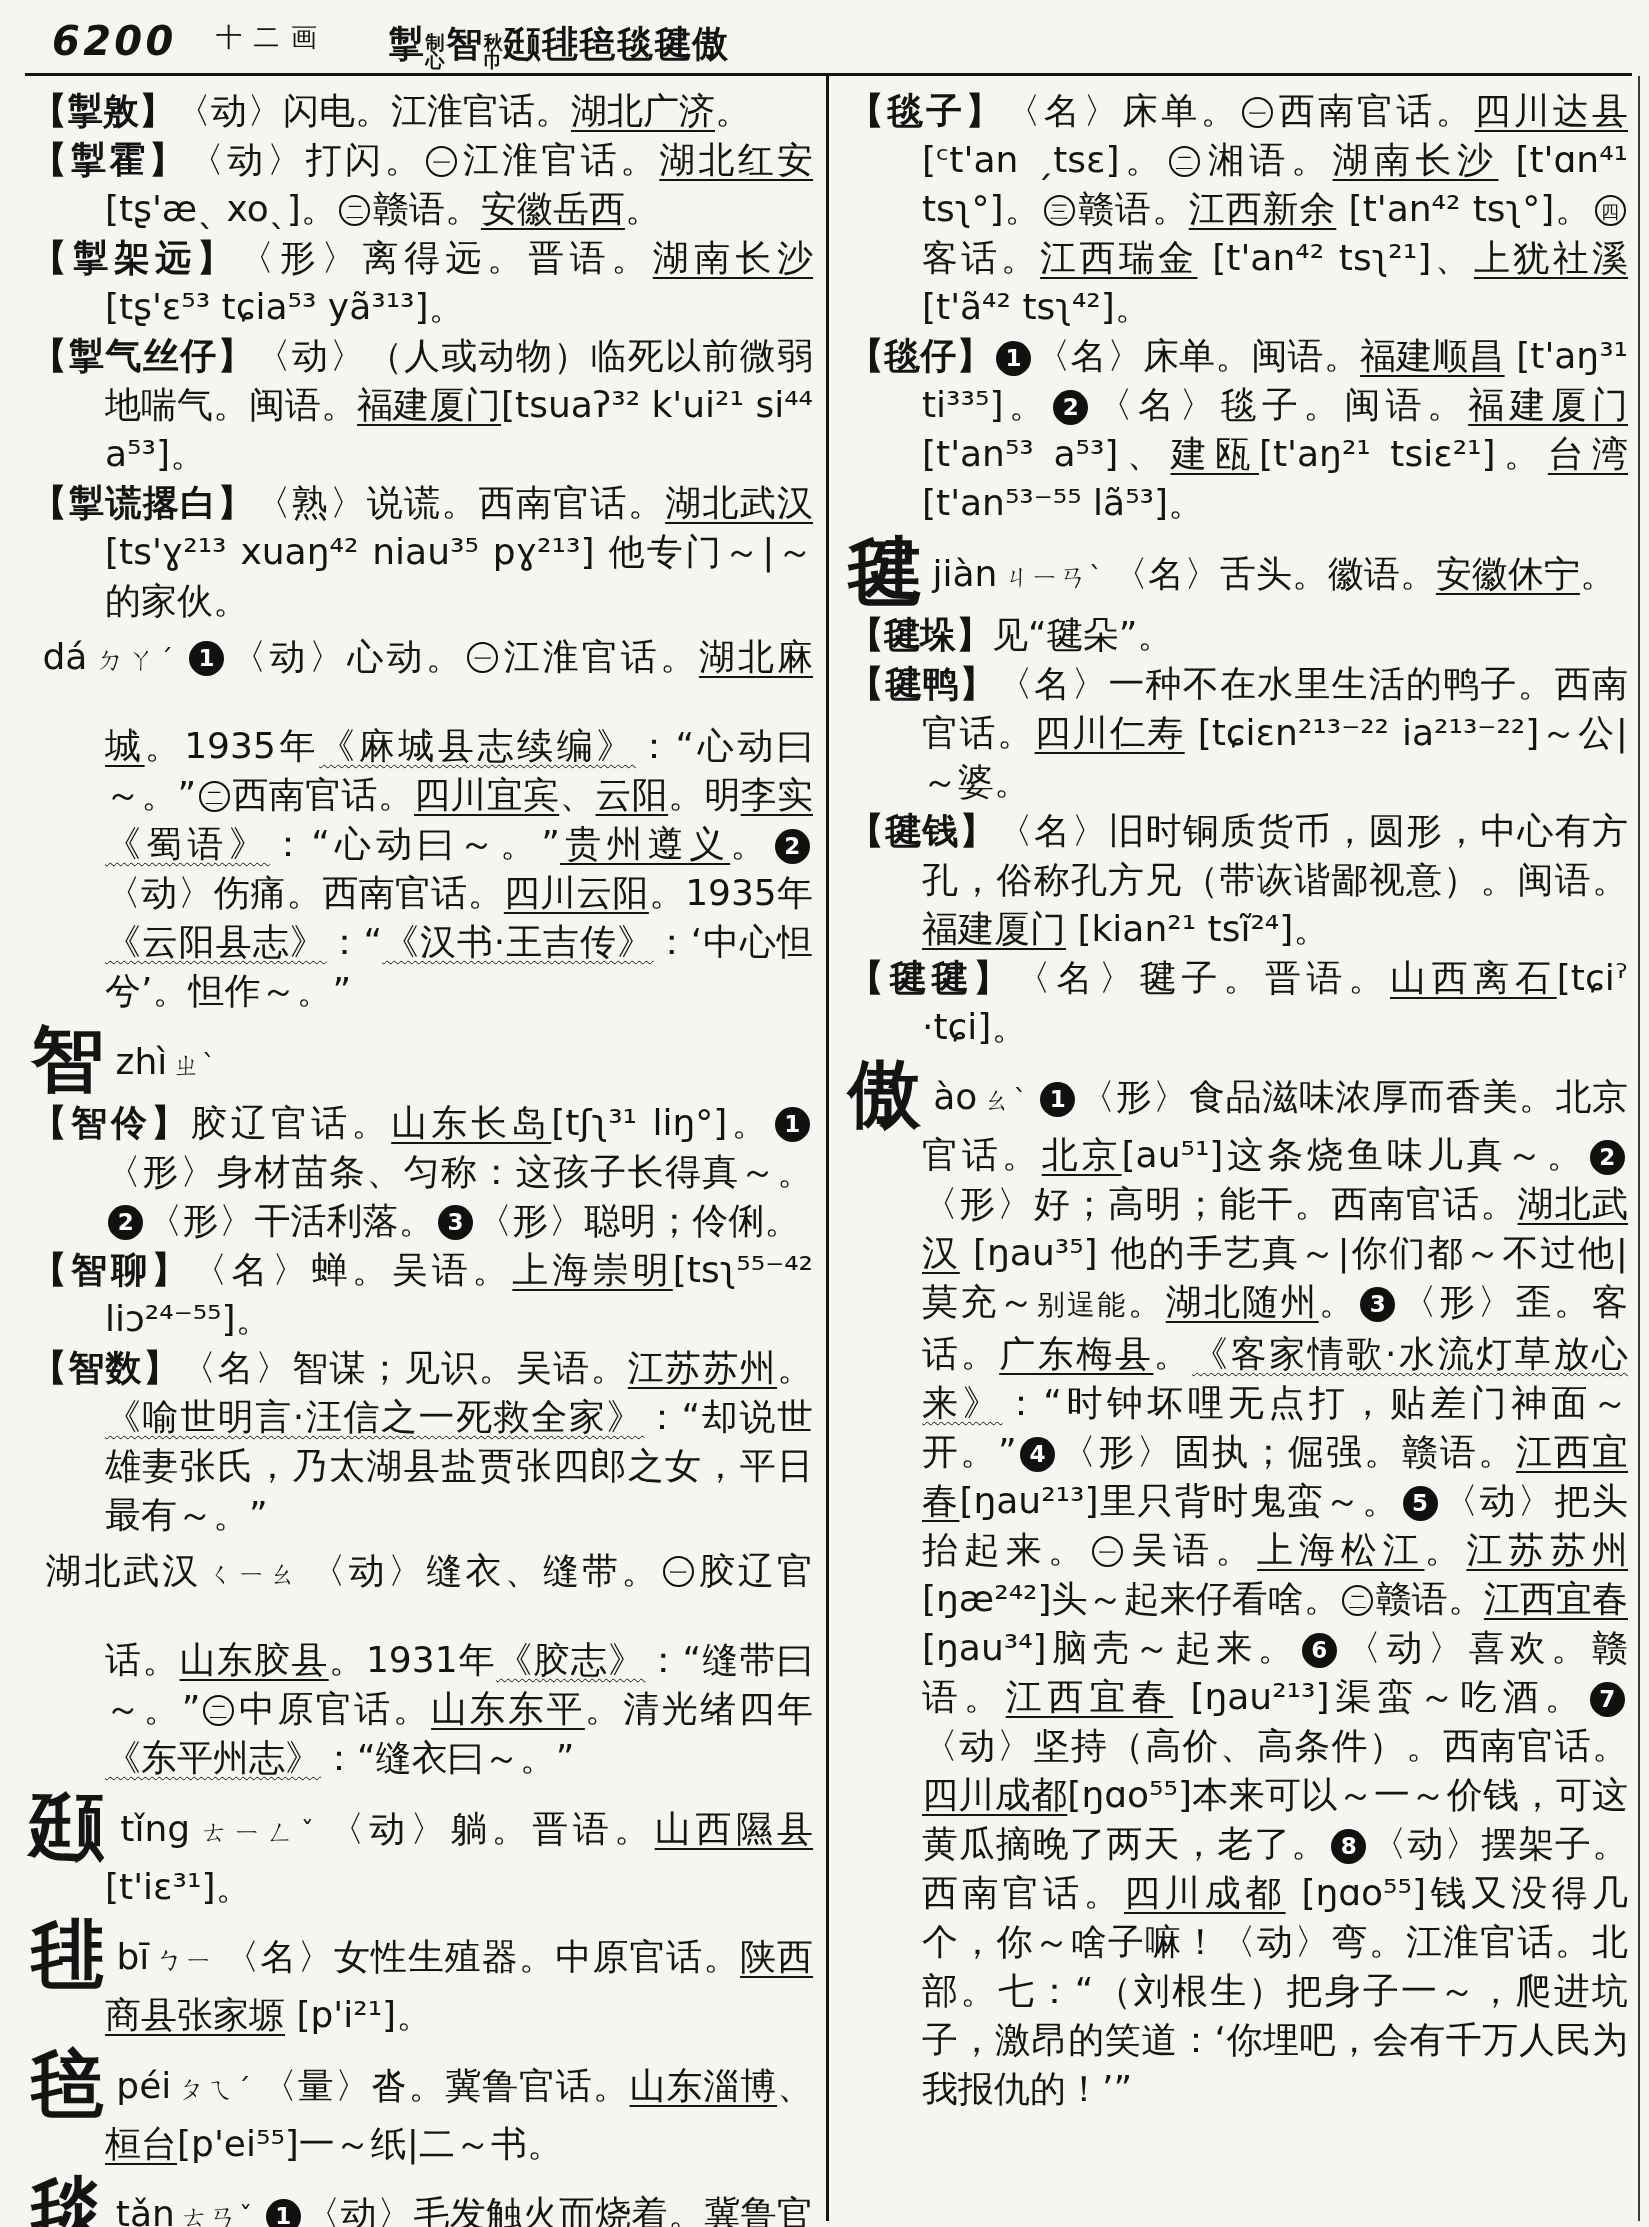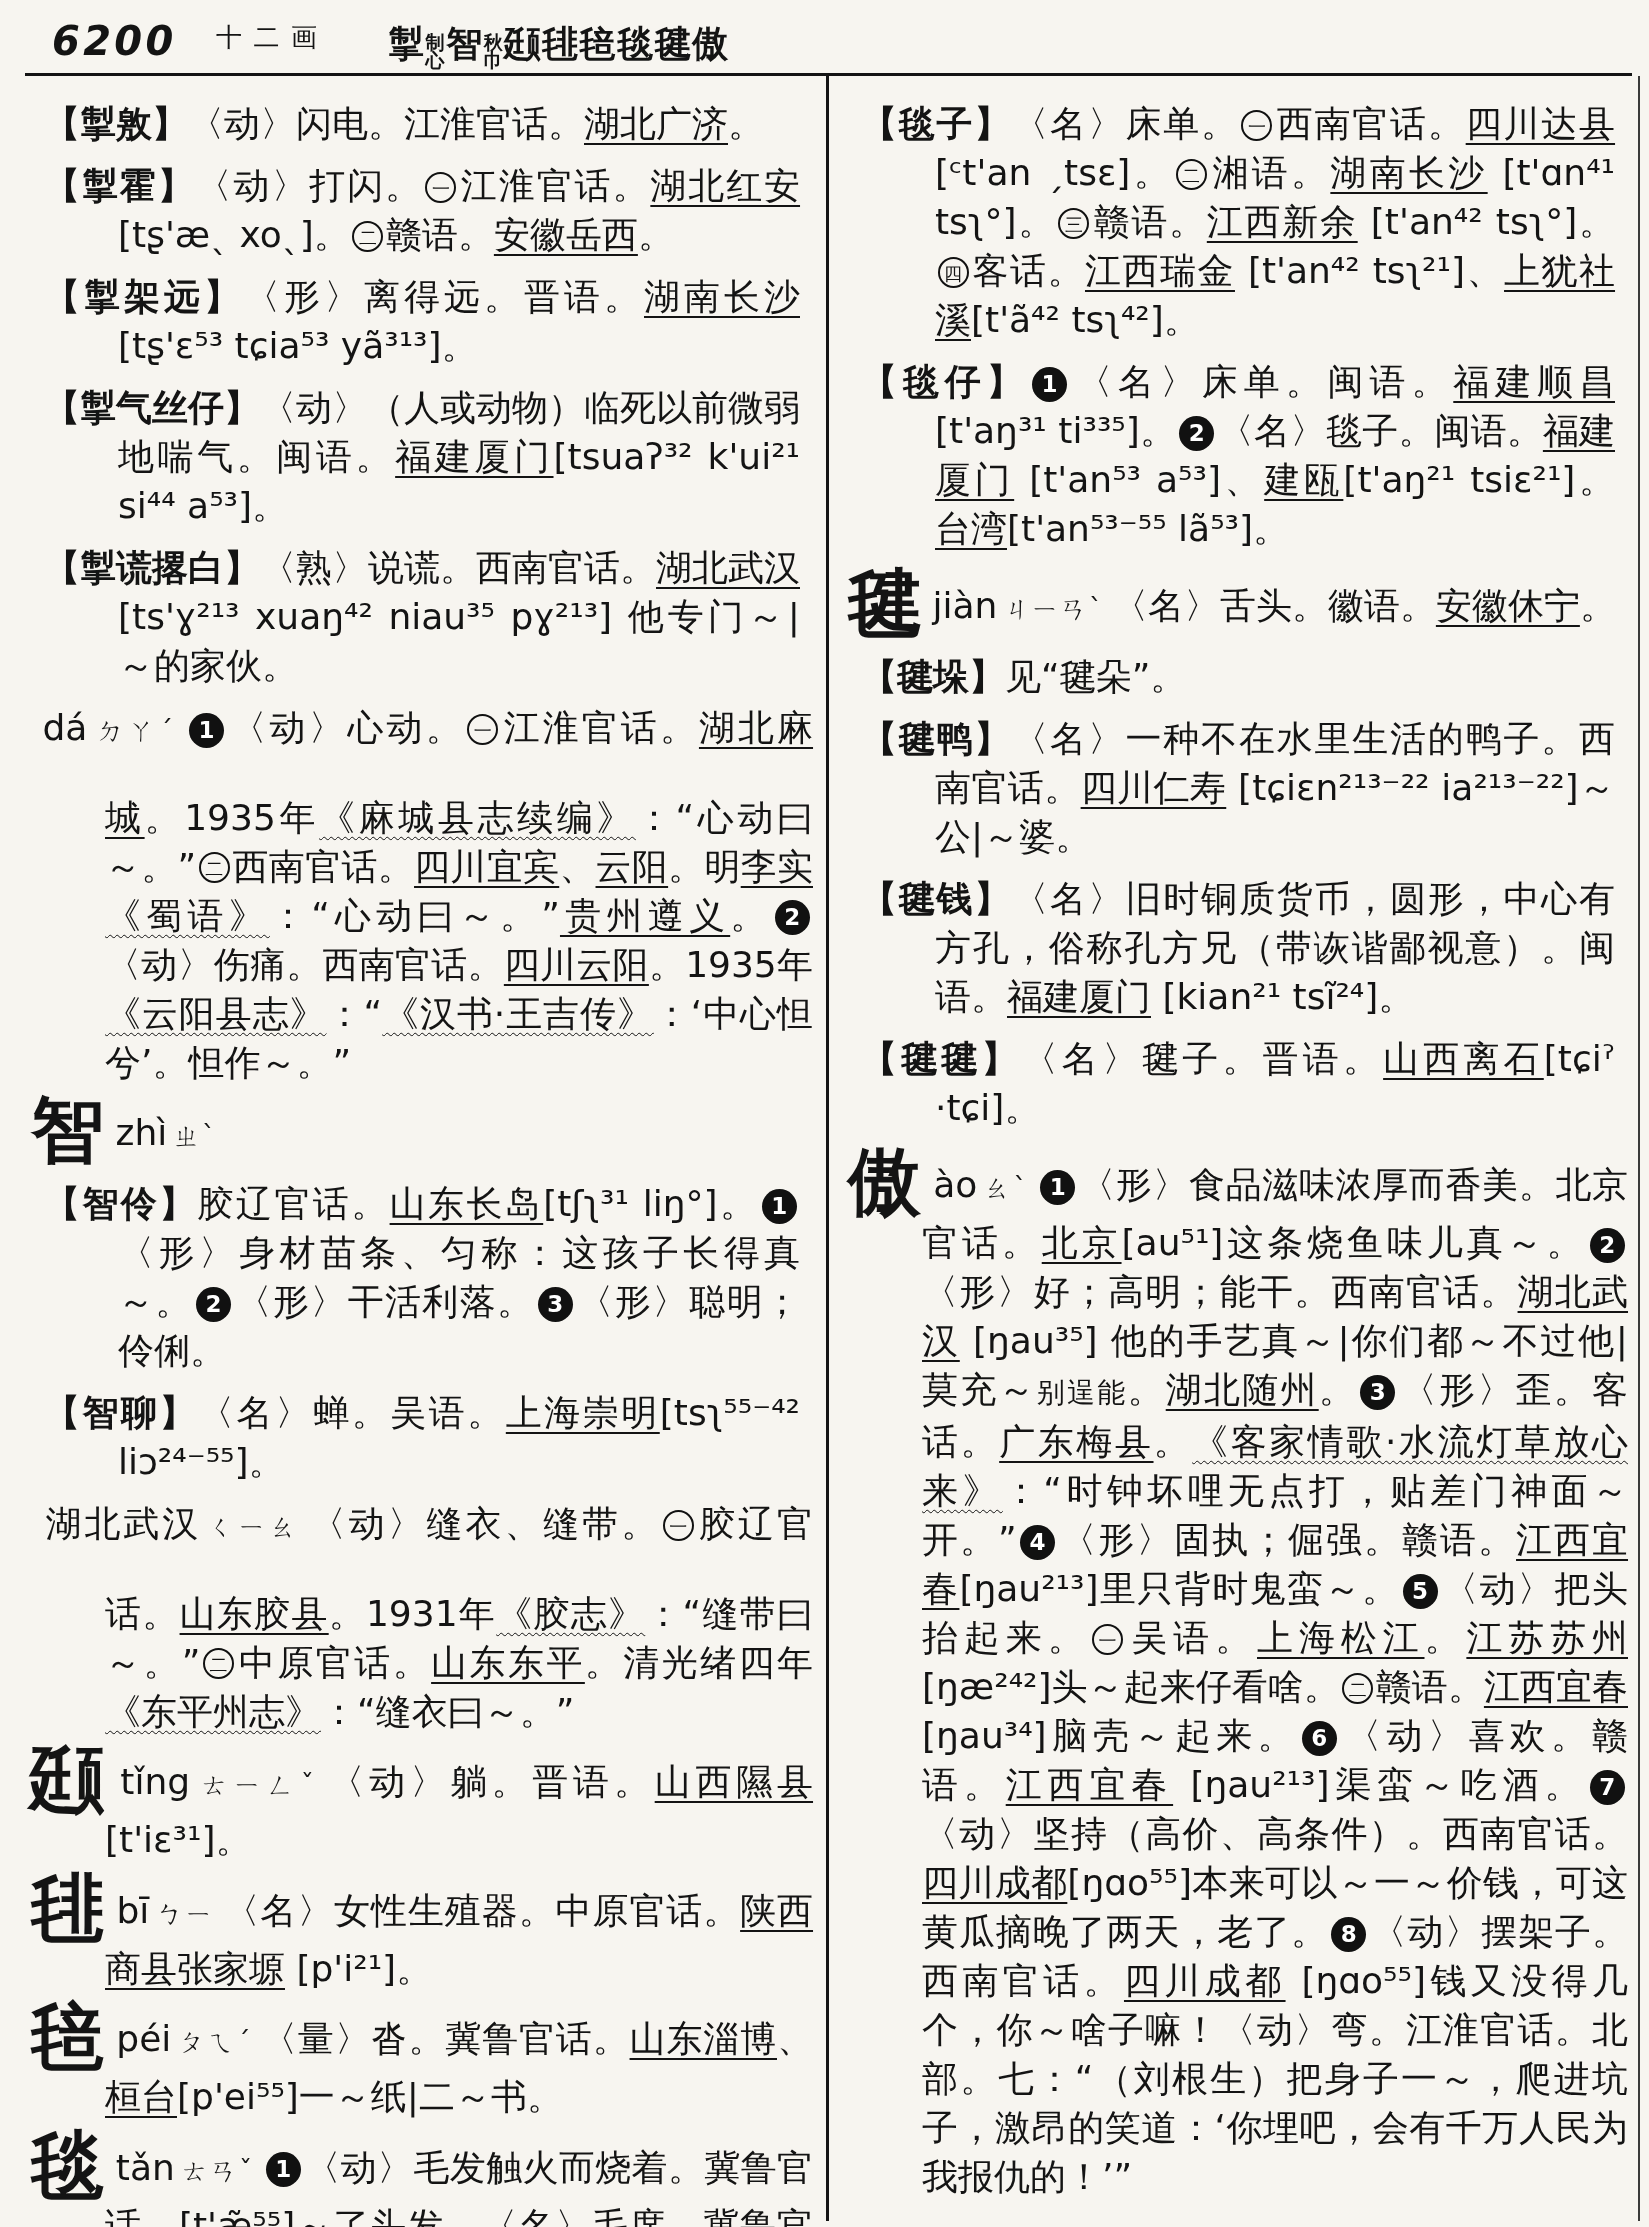--- a/index.html
+++ b/index.html
@@ -12,21 +12,21 @@
   .page-header{position:absolute;top:11.5px;left:0;width:1650px;height:58px;}
   .page-num{position:absolute;left:52px;top:6.6px;font-size:40px;font-weight:bold;font-style:italic;letter-spacing:3.3px;}
   .stroke-label{position:absolute;left:216px;top:8.2px;font-size:26px;font-weight:normal;letter-spacing:11.5px;}
   .head-chars{position:absolute;left:388px;top:8.2px;font-size:36px;font-weight:bold;display:flex;align-items:flex-end;gap:1.6px;}
   .hrule{position:absolute;left:25px;top:73px;width:1607px;height:3.3px;background:#141414;}
   .vdivider{position:absolute;left:826px;top:76px;width:2.5px;height:2145px;background:#141414;}
   .redge{position:absolute;left:1638px;top:76px;width:1.6px;height:2145px;background:#3a3a3a;}
   .col{position:absolute;top:86px;}
   .col-left{left:31px;width:782px;}
   .col-right{left:848px;width:780px;}
-  .blk{font-size:36px;line-height:49px;margin:13px;padding-left:74px;text-indent:-74px;text-align:justify;}
+  .blk{font-size:36px;line-height:49px;margin:0;padding-left:74px;text-indent:-74px;text-align:justify;}
   .blk.section{margin:6.6px 0 3.3px 0;}
   .hw{font-weight:bold;}
   .bigchar{font-size:73px;font-weight:bold;line-height:1;vertical-align:-10px;}
   .stack{display:inline-flex;flex-direction:column;align-items:center;vertical-align:-11.5px;font-weight:bold;}
   .stack span{font-size:38px;line-height:36px;}
   .head-chars .stack{vertical-align:baseline;}
   .head-chars .stack span{font-size:19px;line-height:18px;}
   .py{font-size:36px;margin:0 6.6px 0 11.5px;}
   .zy{font-size:26.4px;margin-right:8.2px;letter-spacing:1.6px;}
   .pn{text-decoration:underline;text-underline-offset:6.6px;text-decoration-thickness:1.6px;}
@@ -75,20 +75,21 @@
     <p class="blk entry"><span class="hw">【掣架远】</span><span class="bd">〈形〉离得远。晋语。<span class="pn">湖南长沙</span>[tʂ'ɛ⁵³ tɕia⁵³ yã³¹³]。</span></p>
     <p class="blk entry"><span class="hw">【掣气丝仔】</span><span class="bd">〈动〉（人或动物）临死以前微弱地喘气。闽语。<span class="pn">福建厦门</span>[tsuaʔ³² k'ui²¹ si⁴⁴ a⁵³]。</span></p>
     <p class="blk entry"><span class="hw">【掣谎撂白】</span><span class="bd">〈熟〉说谎。西南官话。<span class="pn">湖北武汉</span>[ts'ɣ²¹³ xuaŋ⁴² niau³⁵ pɣ²¹³] 他专门～|～的家伙。</span></p>
     <p class="blk section"><span class="stack bigstack">
         <span>制</span>
         <span>心</span>
       </span><span class="py">dá</span><span class="zy">ㄉㄚˊ</span><span class="bd"><span class="cn">1</span>〈动〉心动。<span class="co">一</span>江淮官话。<span class="pn">湖北麻城</span>。1935年<span class="bk">《麻城县志续编》</span>：“心动曰～。”<span class="co">二</span>西南官话。<span class="pn">四川宜宾</span>、<span class="pn">云阳</span>。明<span class="pn">李实</span><span class="bk">《蜀语》</span>：“心动曰～。”<span class="pn">贵州遵义</span>。<span class="cn">2</span>〈动〉伤痛。西南官话。<span class="pn">四川云阳</span>。1935年<span class="bk">《云阳县志》</span>：“<span class="bk">《汉书·王吉传》</span>：‘中心怛兮’。怛作～。”</span></p>
     <p class="blk section"><span class="bigchar">智</span><span class="py">zhì</span><span class="zy">ㄓˋ</span></p>
     <p class="blk entry"><span class="hw">【智伶】</span><span class="bd">胶辽官话。<span class="pn">山东长岛</span>[tʃʅ³¹ liŋ°]。<span class="cn">1</span>〈形〉身材苗条、匀称：这孩子长得真～。<span class="cn">2</span>〈形〉干活利落。<span class="cn">3</span>〈形〉聪明；伶俐。</span></p>
     <p class="blk entry"><span class="hw">【智聊】</span><span class="bd">〈名〉蝉。吴语。<span class="pn">上海崇明</span>[tsʅ⁵⁵⁻⁴² liɔ²⁴⁻⁵⁵]。</span></p>
+    <p class="blk entry"><span class="hw">【智数】</span><span class="bd">〈名〉智谋；见识。吴语。<span class="pn">江苏苏州</span>。<span class="bk">《喻世明言·汪信之一死救全家》</span>：“却说世雄妻张氏，乃太湖县盐贾张四郎之女，平日最有～。”</span></p>
     <p class="blk section"><span class="stack bigstack">
         <span>秋</span>
         <span>巾</span>
       </span><span class="py">湖北武汉</span><span class="zy">ㄑㄧㄠ</span><span class="bd">〈动〉缝衣、缝带。<span class="co">一</span>胶辽官话。<span class="pn">山东胶县</span>。1931年<span class="bk">《胶志》</span>：“缝带曰～。”<span class="co">二</span>中原官话。<span class="pn">山东东平</span>。清光绪四年<span class="bk">《东平州志》</span>：“缝衣曰～。”</span></p>
     <p class="blk section"><span class="bigchar">颋</span><span class="py">tǐng</span><span class="zy">ㄊㄧㄥˇ</span><span class="bd">〈动〉躺。晋语。<span class="pn">山西隰县</span> [t'iɛ³¹]。</span></p>
     <p class="blk section"><span class="bigchar">毴</span><span class="py">bī</span><span class="zy">ㄅㄧ</span><span class="bd">〈名〉女性生殖器。中原官话。<span class="pn">陕西商县张家塬</span> [p'i²¹]。</span></p>
     <p class="blk section"><span class="bigchar">毰</span><span class="py">péi</span><span class="zy">ㄆㄟˊ</span><span class="bd">〈量〉沓。冀鲁官话。<span class="pn">山东淄博</span>、<span class="pn">桓台</span>[p'ei⁵⁵]一～纸|二～书。</span></p>
     <p class="blk section"><span class="bigchar">毯</span><span class="py">tǎn</span><span class="zy">ㄊㄢˇ</span><span class="bd"><span class="cn">1</span>〈动〉毛发触火而烧着。冀鲁官话。[t'æ̃⁵⁵]～了头发。〈名〉毛席。冀鲁官话。。1925年：“，毛席也。”。西南官话。。明：“毛席曰～。”。〈名〉床单。吴语。[t'ãŋ⁴⁴]。闽语。[t'aŋ³²]、[t'aŋ²²]、[t'aŋ³¹]。</span></p>
   </div>
 <div class="col col-right">

